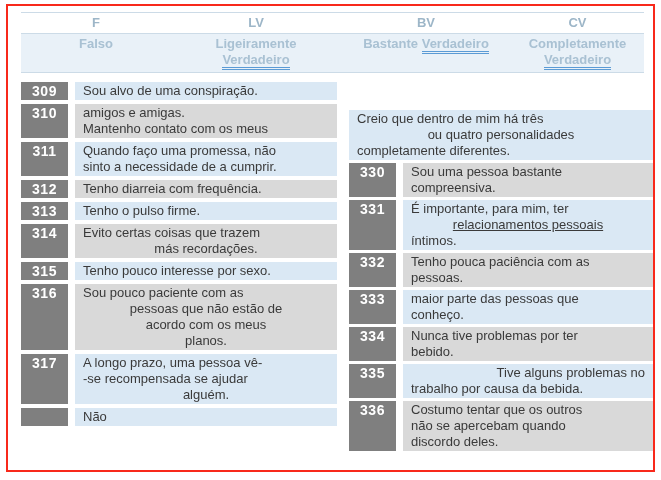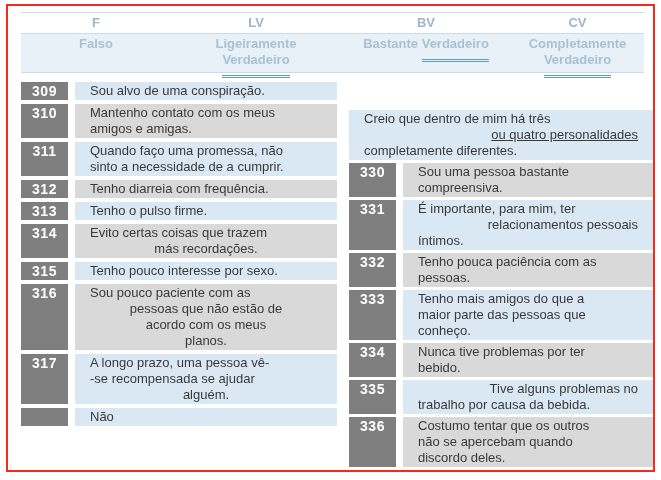--- a/index.html
+++ b/index.html
@@ -29,33 +29,33 @@
   .hcell{text-align:center;box-sizing:border-box;}
   .hcell:nth-child(1){width:150px;}
   .hcell:nth-child(2){width:170px;}
   .hcell:nth-child(3){width:170px;}
   .hcell:nth-child(4){width:133px;}
   .hcode{font-weight:bold;font-size:13px;color:var(--c-code,#9db6c8);}
   .hlabel{
     font-weight:bold;font-size:13px;line-height:16px;
     color:var(--c-label,#a9c1d3);white-space:nowrap;
   }
-  .und{border-bottom:3px double var(--c-underline,#5b9bd5);padding-bottom:8px;}
+  .und{border-bottom:3px double var(--c-underline,#5b9bd5);padding-bottom:0px;}
   
   .list{position:absolute;display:flex;flex-direction:column;}
   .list-left{left:13px;top:76px;width:316px;gap:4px;}
   .list-right{left:341px;top:104px;width:304px;gap:3px;}
   .qrow{display:flex;gap:7px;align-items:stretch;}
   .qnum{
     flex:none;width:47px;background:var(--c-numbg,#7f7f7f);
     color:#ffffff;font-weight:bold;font-size:14px;letter-spacing:0.5px;
     text-align:center;padding-top:1px;box-sizing:border-box;
   }
   .qtext{
-    flex:1;padding:1px 15px;box-sizing:border-box;
+    flex:1;padding:1px 8px;box-sizing:border-box;
     font-size:13px;line-height:16px;color:#3a3a3a;
   }
   .qrow.blue .qtext{background:var(--c-rowblue,#dae8f4);}
   .qrow.gray .qtext{background:var(--c-rowgray,#d9d9d9);}
   .qline{white-space:nowrap;}
 </style>
 </head>
 <body style="--c-border: #f8291b; --c-code: #9db6c8; --c-label: #a9c1d3; --c-headbg: #e9f1f8; --c-line: #ccdbe7; --c-underline: #5b9bd5; --c-numbg: #7f7f7f; --c-rowblue: #dae8f4; --c-rowgray: #d9d9d9;">
 
 <div class="page">
@@ -76,22 +76,22 @@
   <div class="list list-left" id="left-list">
       <div class="qrow blue">
         <div class="qnum">309</div>
         <div class="qtext">
           <div class="qline" style="text-align: left;">Sou alvo de uma conspiração.</div>
         </div>
       </div>
       <div class="qrow gray">
         <div class="qnum">310</div>
         <div class="qtext">
+          <div class="qline" style="text-align: left;">amigos e amigas.</div>
           <div class="qline" style="text-align: left;">Mantenho contato com os meus</div>
-          <div class="qline" style="text-align: left;">amigos e amigas.</div>
         </div>
       </div>
       <div class="qrow blue">
         <div class="qnum">311</div>
         <div class="qtext">
           <div class="qline" style="text-align: left;">Quando faço uma promessa, não</div>
           <div class="qline" style="text-align: left;">sinto a necessidade de a cumprir.</div>
         </div>
       </div>
       <div class="qrow gray">
@@ -140,50 +140,49 @@
         <div class="qnum"></div>
         <div class="qtext">
           <div class="qline" style="text-align: left;">Não</div>
         </div>
       </div>
     </div>
   <div class="list list-right" id="right-list">
       <div class="qrow blue">
         <div class="qtext">
           <div class="qline" style="text-align: left;">Creio que dentro de mim há três</div>
-          <div class="qline" style="text-align: right; text-decoration: underline;">ou quatro personalidades</div>
+          <div class="qline" style="text-align: center;">ou quatro personalidades</div>
           <div class="qline" style="text-align: left;">completamente diferentes.</div>
         </div>
       </div>
       <div class="qrow gray">
         <div class="qnum">330</div>
         <div class="qtext">
           <div class="qline" style="text-align: left;">Sou uma pessoa bastante</div>
           <div class="qline" style="text-align: left;">compreensiva.</div>
         </div>
       </div>
       <div class="qrow blue">
         <div class="qnum">331</div>
         <div class="qtext">
           <div class="qline" style="text-align: left;">É importante, para mim, ter</div>
-          <div class="qline" style="text-align: right;">relacionamentos pessoais</div>
+          <div class="qline" style="text-align: center; text-decoration: underline;">relacionamentos pessoais</div>
           <div class="qline" style="text-align: left;">íntimos.</div>
         </div>
       </div>
       <div class="qrow gray">
         <div class="qnum">332</div>
         <div class="qtext">
           <div class="qline" style="text-align: left;">Tenho pouca paciência com as</div>
           <div class="qline" style="text-align: left;">pessoas.</div>
         </div>
       </div>
       <div class="qrow blue">
         <div class="qnum">333</div>
         <div class="qtext">
-          <div class="qline" style="text-align: left;">Tenho mais amigos do que a</div>
           <div class="qline" style="text-align: left;">maior parte das pessoas que</div>
           <div class="qline" style="text-align: left;">conheço.</div>
         </div>
       </div>
       <div class="qrow gray">
         <div class="qnum">334</div>
         <div class="qtext">
           <div class="qline" style="text-align: left;">Nunca tive problemas por ter</div>
           <div class="qline" style="text-align: left;">bebido.</div>
         </div>

